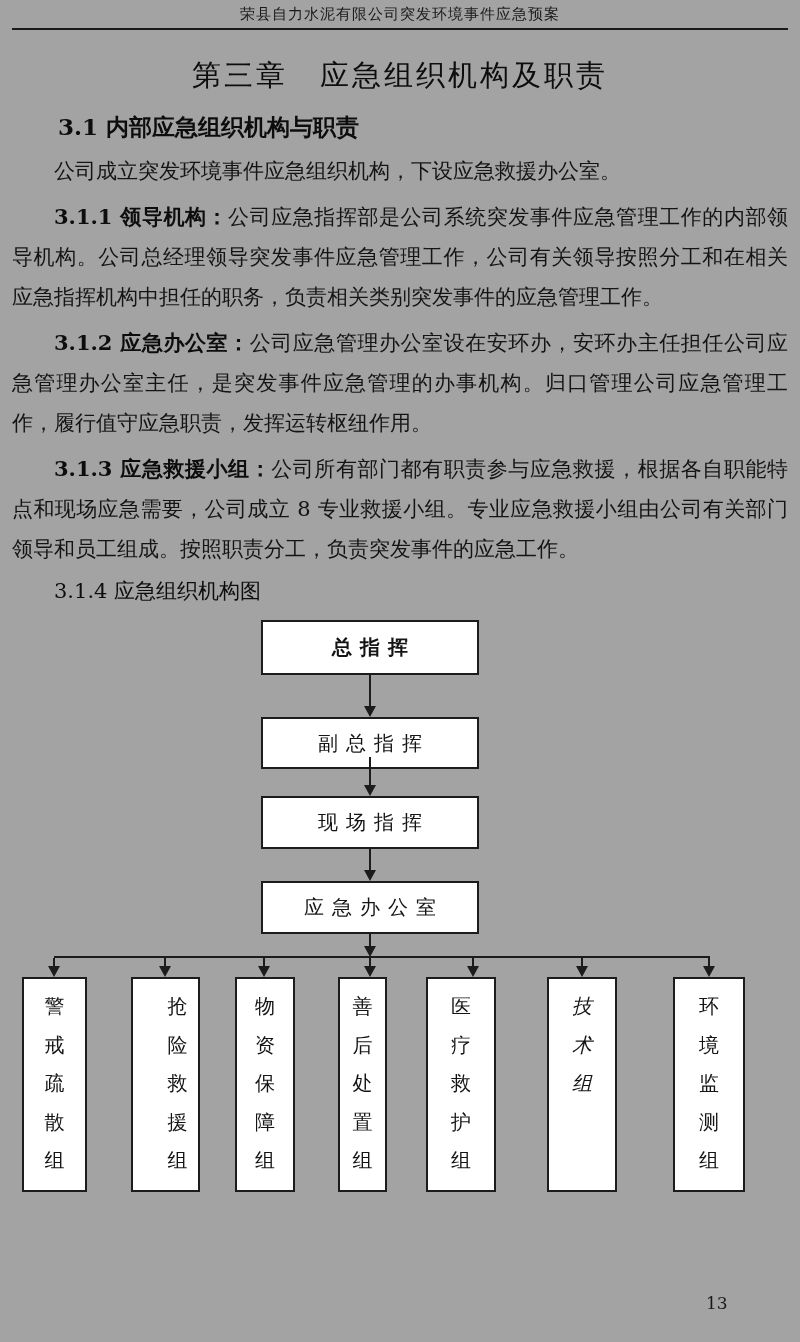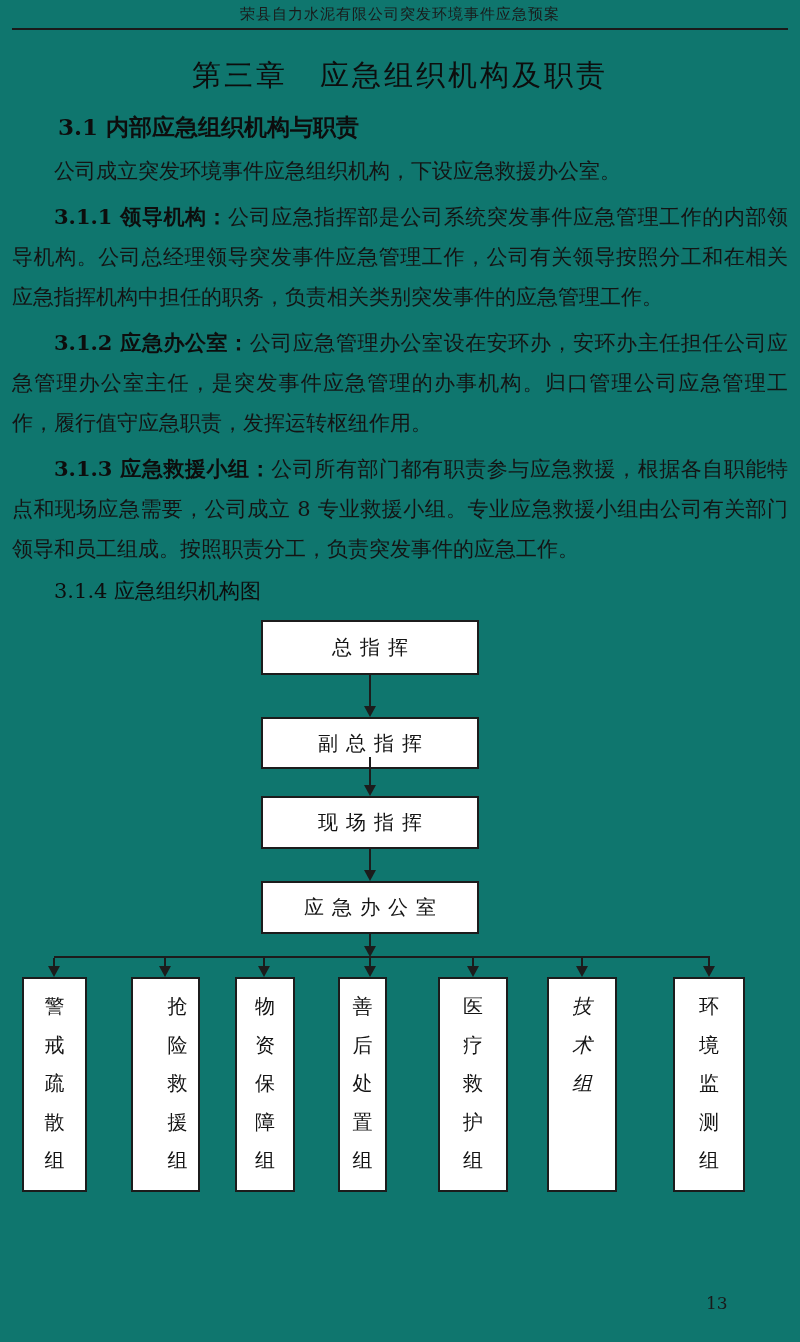--- a/index.html
+++ b/index.html
@@ -1,19 +1,19 @@
 <!DOCTYPE html>
 <html><head>
 <meta charset="utf-8">
 <style>
   html,body{margin:0;padding:0;background:#fff;}
   .page{
     position:relative;
     width:800px;height:1342px;
-    background:#0f766e;
+    background:#a3a3a3;
     color:#111;
     font-family:"DejaVu Serif","Liberation Serif",serif;
     overflow:hidden;
   }
   .header-text{
     padding-top:5px;
     text-align:center;
     font-size:15px;
     letter-spacing:1px;
     color:#1a1a1a;
@@ -135,21 +135,21 @@
 
     <p class="para"><span class="lead">3.1.2 应急办公室：</span><span>公司应急管理办公室设在安环办，安环办主任担任公司应急管理办公室主任，是突发事件应急管理的办事机构。归口管理公司应急管理工作，履行值守应急职责，发挥运转枢纽作用。</span></p>
 
     <p class="para"><span class="lead">3.1.3 应急救援小组：</span><span>公司所有部门都有职责参与应急救援，根据各自职能特点和现场应急需要，公司成立 8 专业救援小组。专业应急救援小组由公司有关部门领导和员工组成。按照职责分工，负责突发事件的应急工作。</span></p>
 
     <div class="diagram-heading">3.1.4 应急组织机构图</div>
   </div>
 
   <div class="org-chart">
 
-    <div class="chain-box" style="top:11px;height:55px;">总指挥</div>
+    <div class="chain-box" style="top:11px;height:55px;font-weight:bold;">总指挥</div>
     <div class="chain-box" style="top:108px;height:52px;">副总指挥</div>
     <div class="chain-box" style="top:187px;height:53px;">现场指挥</div>
     <div class="chain-box" style="top:272px;height:53px;">应急办公室</div>
 
     <div class="vline" style="left:369px;top:66px;height:32px;"></div>
     <div class="arrowhead" style="left:364px;top:97px;"></div>
 
     <div class="vline" style="left:369px;top:148px;height:29px;"></div>
     <div class="arrowhead" style="left:364px;top:176px;"></div>
 
@@ -187,21 +187,21 @@
       </div>
     <div class="group-box" style="left:131px;width:69px;padding-left:24px;">
         <div class="vtext">抢险救援组</div>
       </div>
     <div class="group-box" style="left:235px;width:60px;">
         <div class="vtext">物资保障组</div>
       </div>
     <div class="group-box" style="left:338px;width:49px;">
         <div class="vtext">善后处置组</div>
       </div>
-    <div class="group-box" style="left:438px;width:70px;">
+    <div class="group-box" style="left:426px;width:70px;">
         <div class="vtext">医疗救护组</div>
       </div>
     <div class="group-box" style="left:547px;width:70px;font-style:italic;">
         <div class="vtext">技术组</div>
       </div>
     <div class="group-box" style="left:673px;width:72px;">
         <div class="vtext">环境监测组</div>
       </div>
 
   </div>

